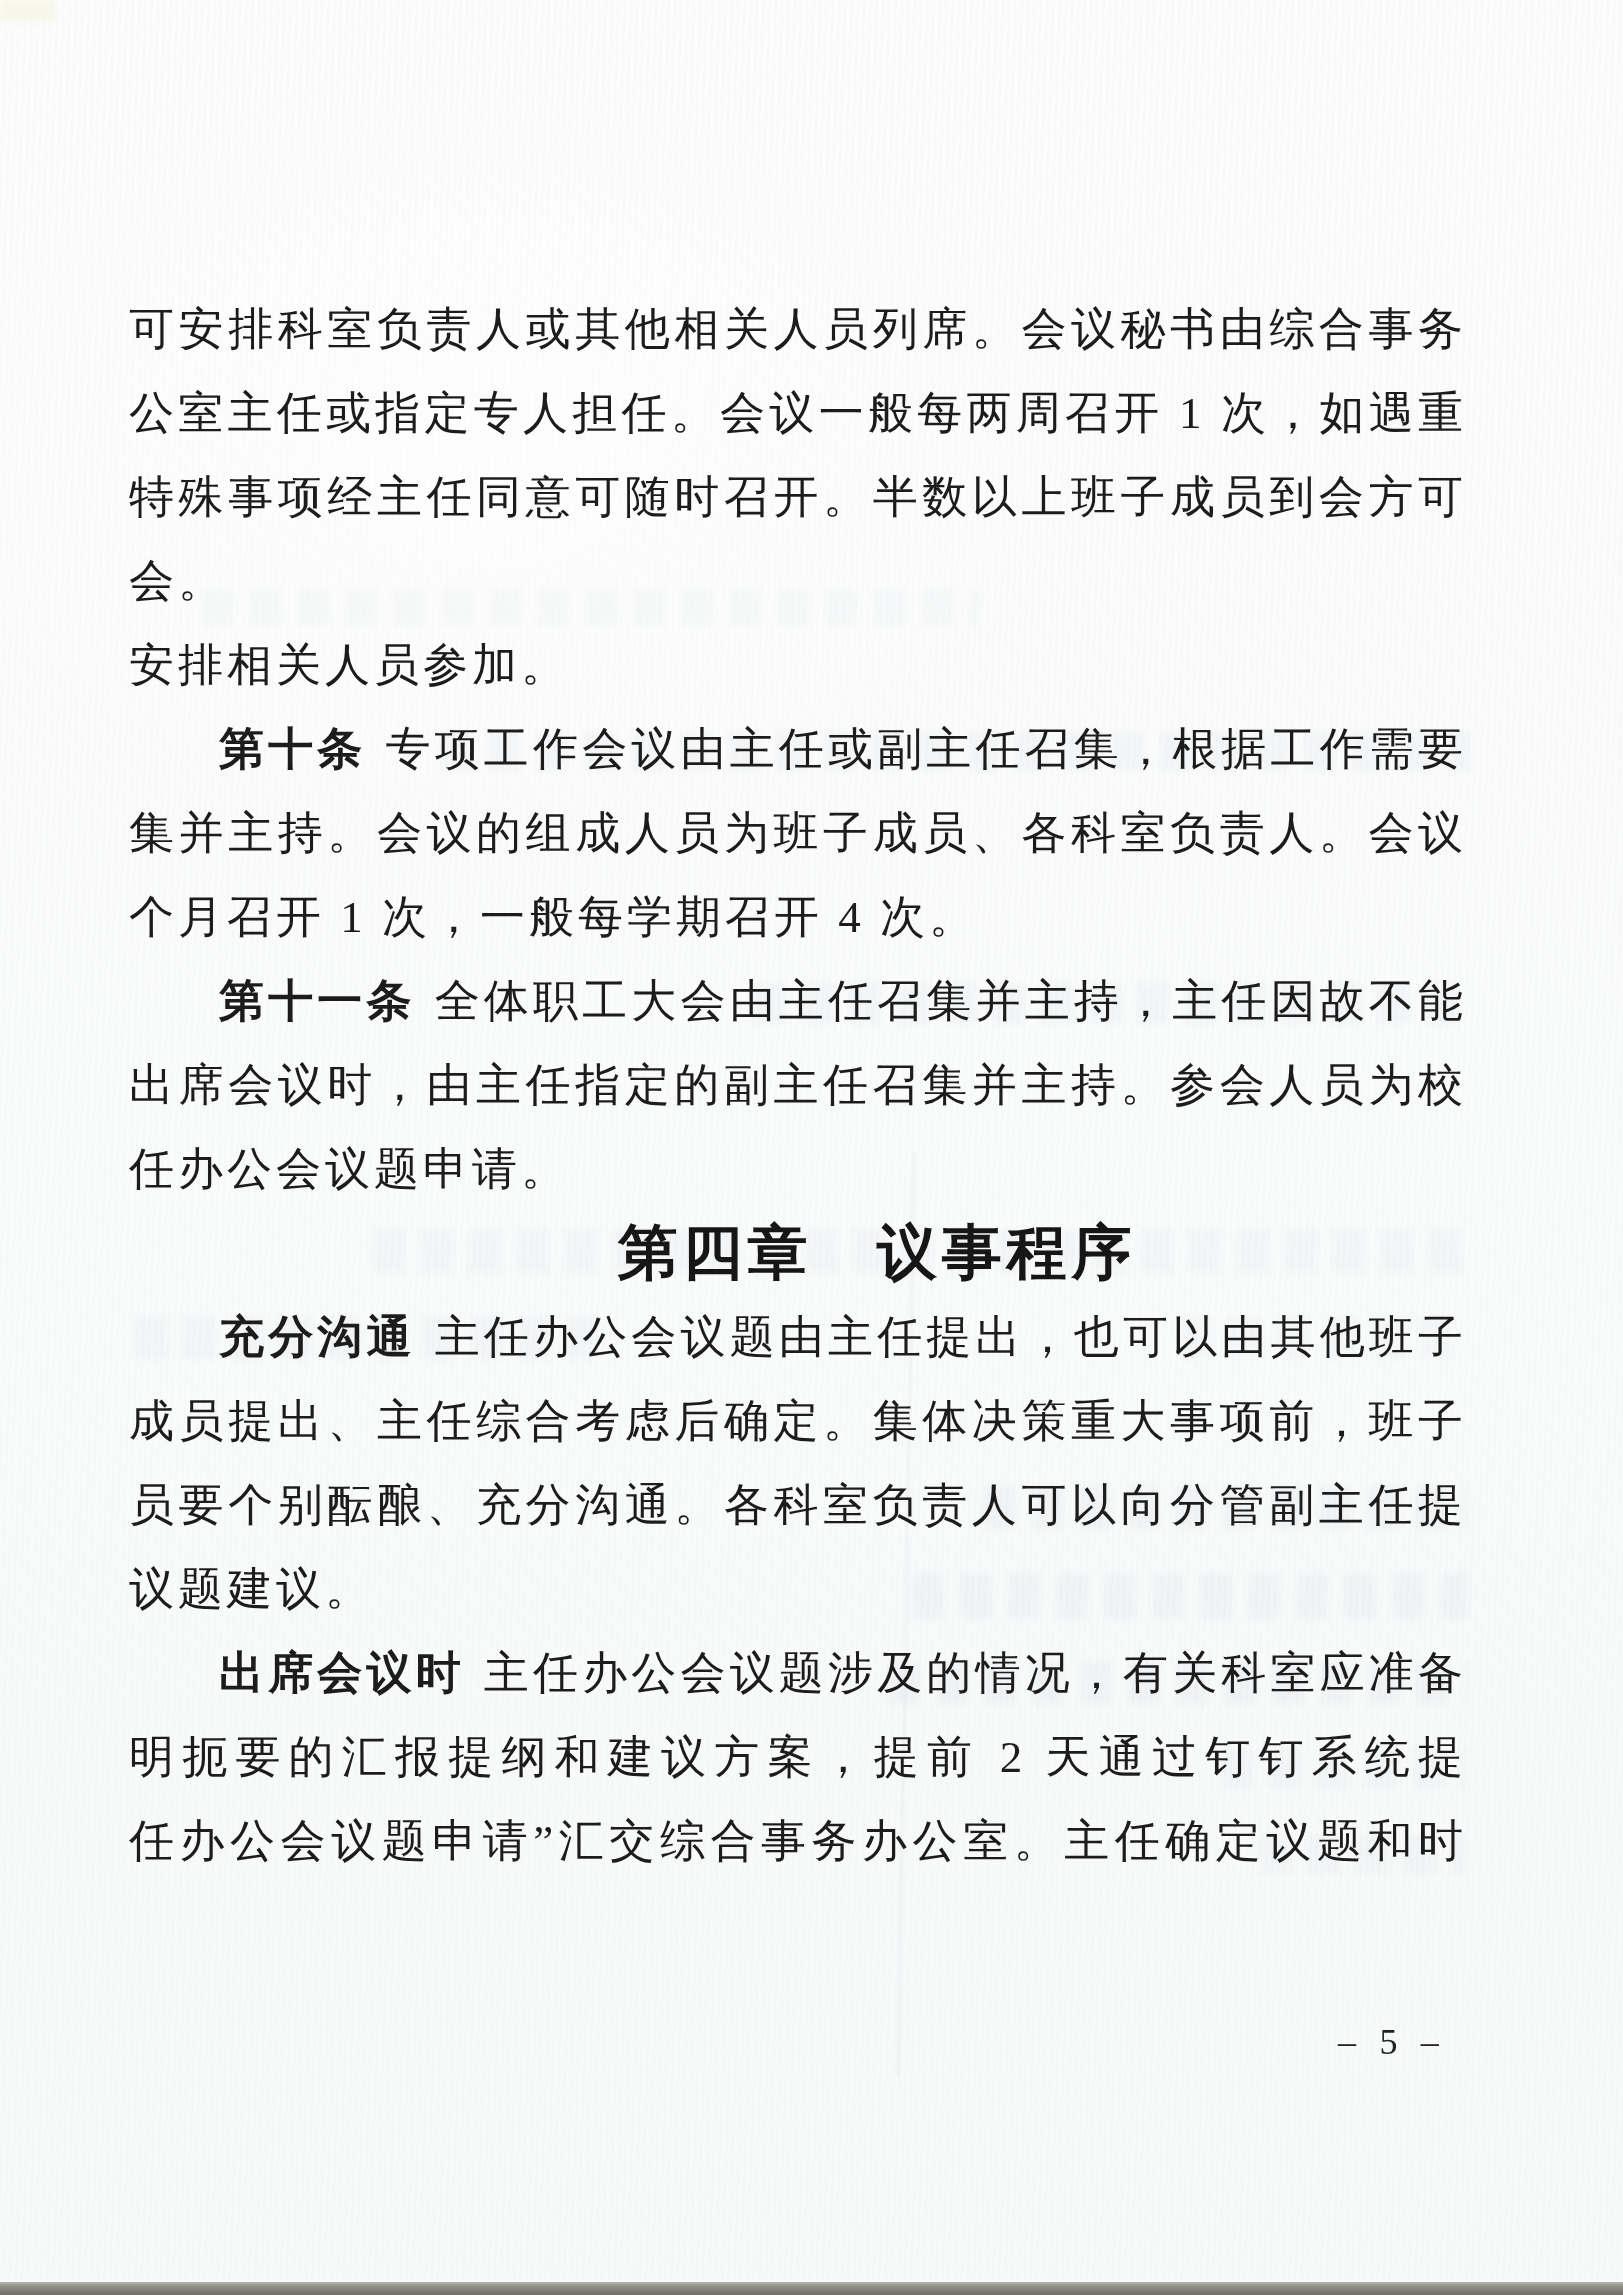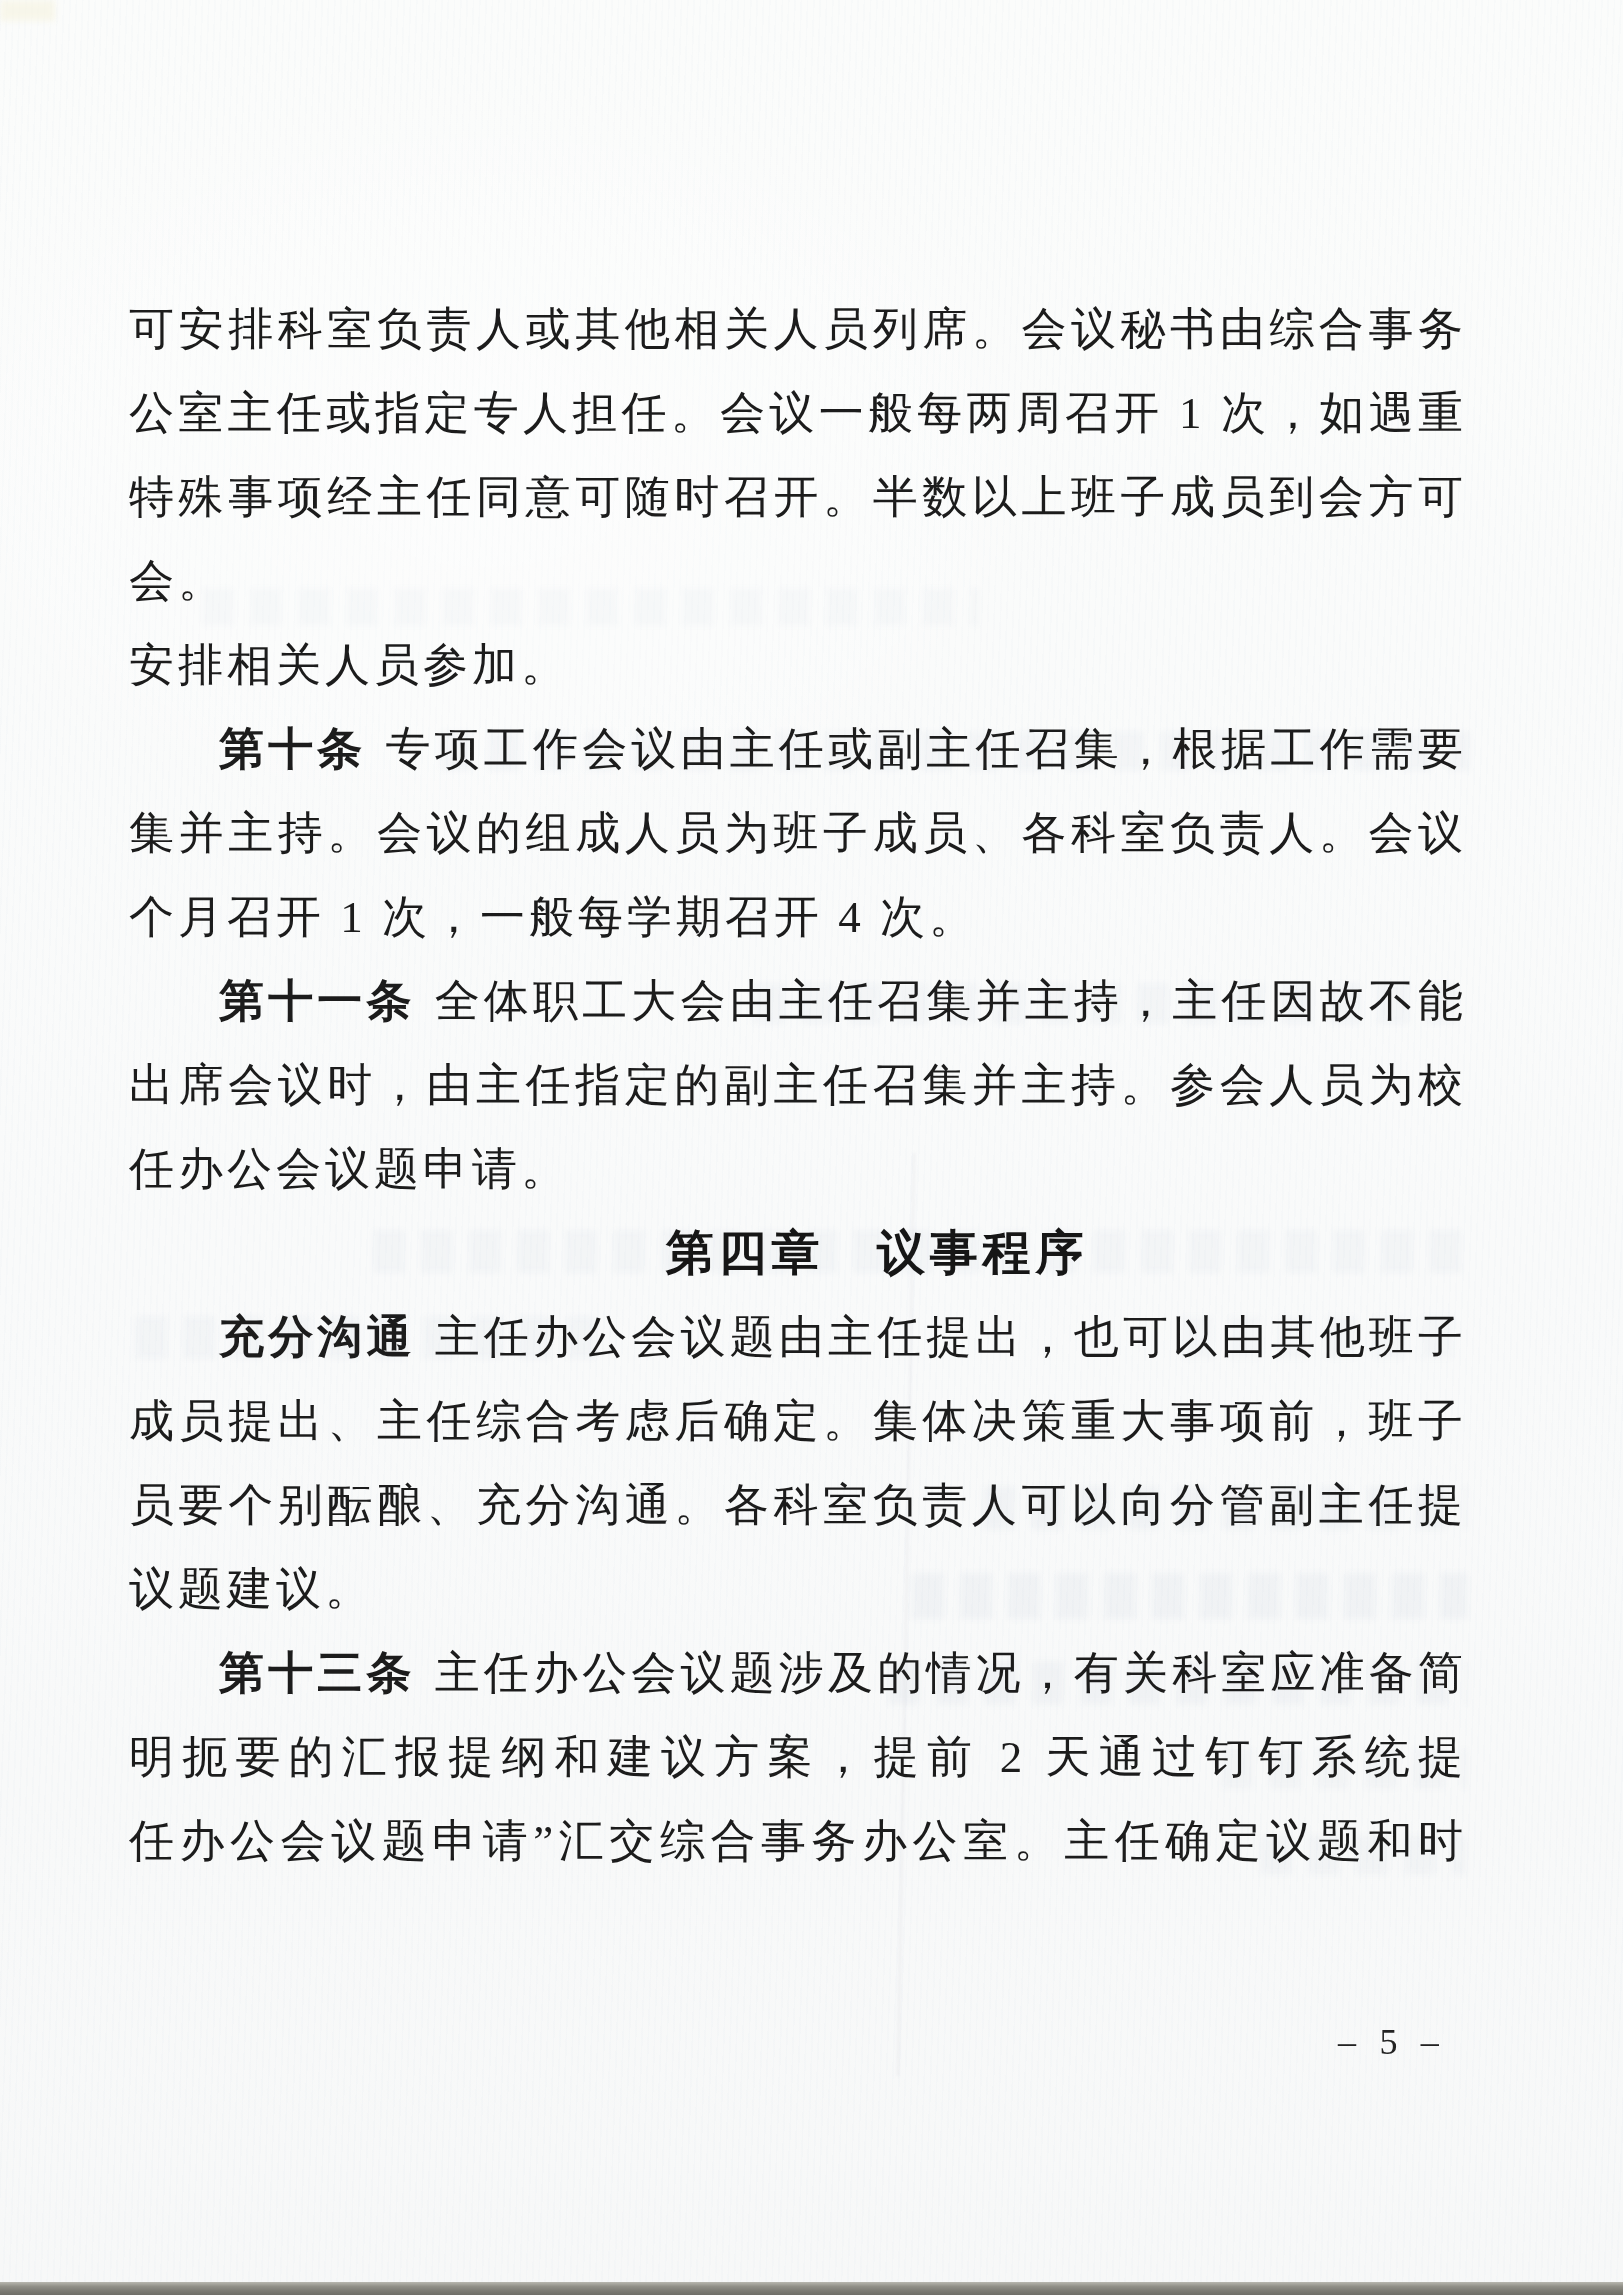--- a/index.html
+++ b/index.html
@@ -33,21 +33,21 @@
     text-align-last:justify;
     white-space:normal;
     overflow:hidden;
   }
   .line.indent{text-indent:90px;}
   .term{font-weight:bold;margin-right:19px;}
   .line.heading{
     position:relative;left:79px;
     text-align:center;text-align-last:center;
     font-family:"Liberation Sans","DejaVu Sans",sans-serif;
-    font-weight:bold;font-size:48px;color:#161616;
+    font-weight:bold;font-size:60px;color:#161616;
     letter-spacing:4.8px;
   }
   .page-number{
     position:absolute;left:1338px;top:2021px;
     font-size:36px;letter-spacing:3.2px;word-spacing:8px;color:#222;
   }
   .bleed{
     position:absolute;
     background:repeating-linear-gradient(90deg, rgba(108,128,164,0.55) 0 32px, rgba(108,128,164,0) 32px 48px);
     filter:blur(3.2px);
@@ -94,21 +94,21 @@
       <div class="line fill">集并主持。会议的组成人员为班子成员、各科室负责人。会议每</div>
       <div class="line">个月召开 1 次，一般每学期召开 4 次。</div>
       <div class="line fill indent"><span class="term">第十一条</span><span>全体职工大会由主任召集并主持，主任因故不能</span></div>
       <div class="line fill">出席会议时，由主任指定的副主任召集并主持。参会人员为校区</div>
       <div class="line">任办公会议题申请。</div>
       <div class="line heading">第四章　议事程序</div>
       <div class="line fill indent"><span class="term">充分沟通</span><span>主任办公会议题由主任提出，也可以由其他班子</span></div>
       <div class="line fill">成员提出、主任综合考虑后确定。集体决策重大事项前，班子成</div>
       <div class="line fill">员要个别酝酿、充分沟通。各科室负责人可以向分管副主任提出</div>
       <div class="line">议题建议。</div>
-      <div class="line fill indent"><span class="term">第十三条</span><span>主任办公会议题涉及的情况，有关科室应准备简</span></div>
+      <div class="line fill indent"><span class="term">出席会议时</span><span>主任办公会议题涉及的情况，有关科室应准备简</span></div>
       <div class="line fill">明扼要的汇报提纲和建议方案，提前 2 天通过钉钉系统提交“主</div>
       <div class="line fill">任办公会议题申请”汇交综合事务办公室。主任确定议题和时间</div>
     </div>
 
   <div class="page-number">– 5 –</div>
 
   <div class="scan-bottom-band"></div>
 </div>
 
 

